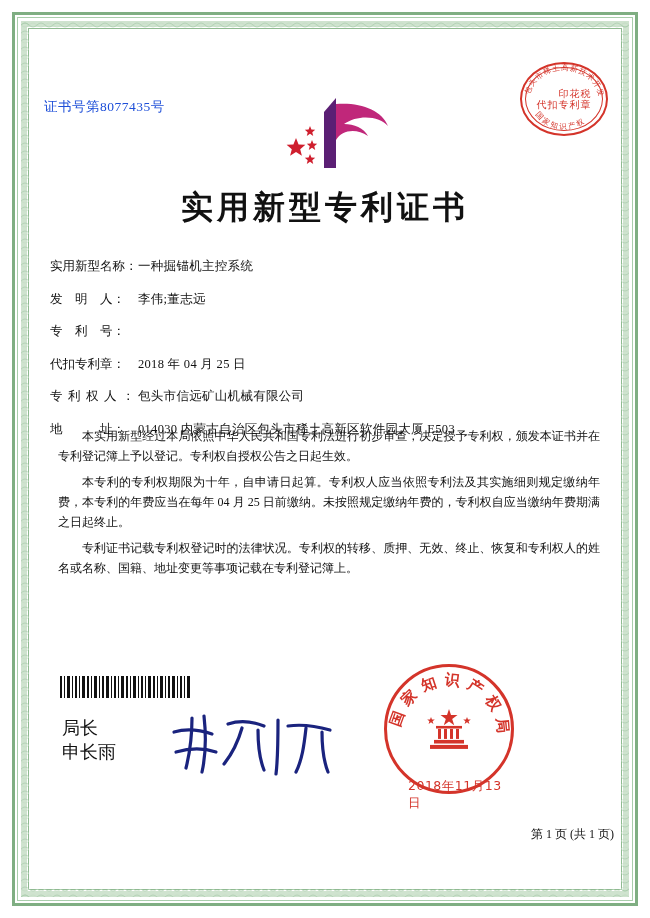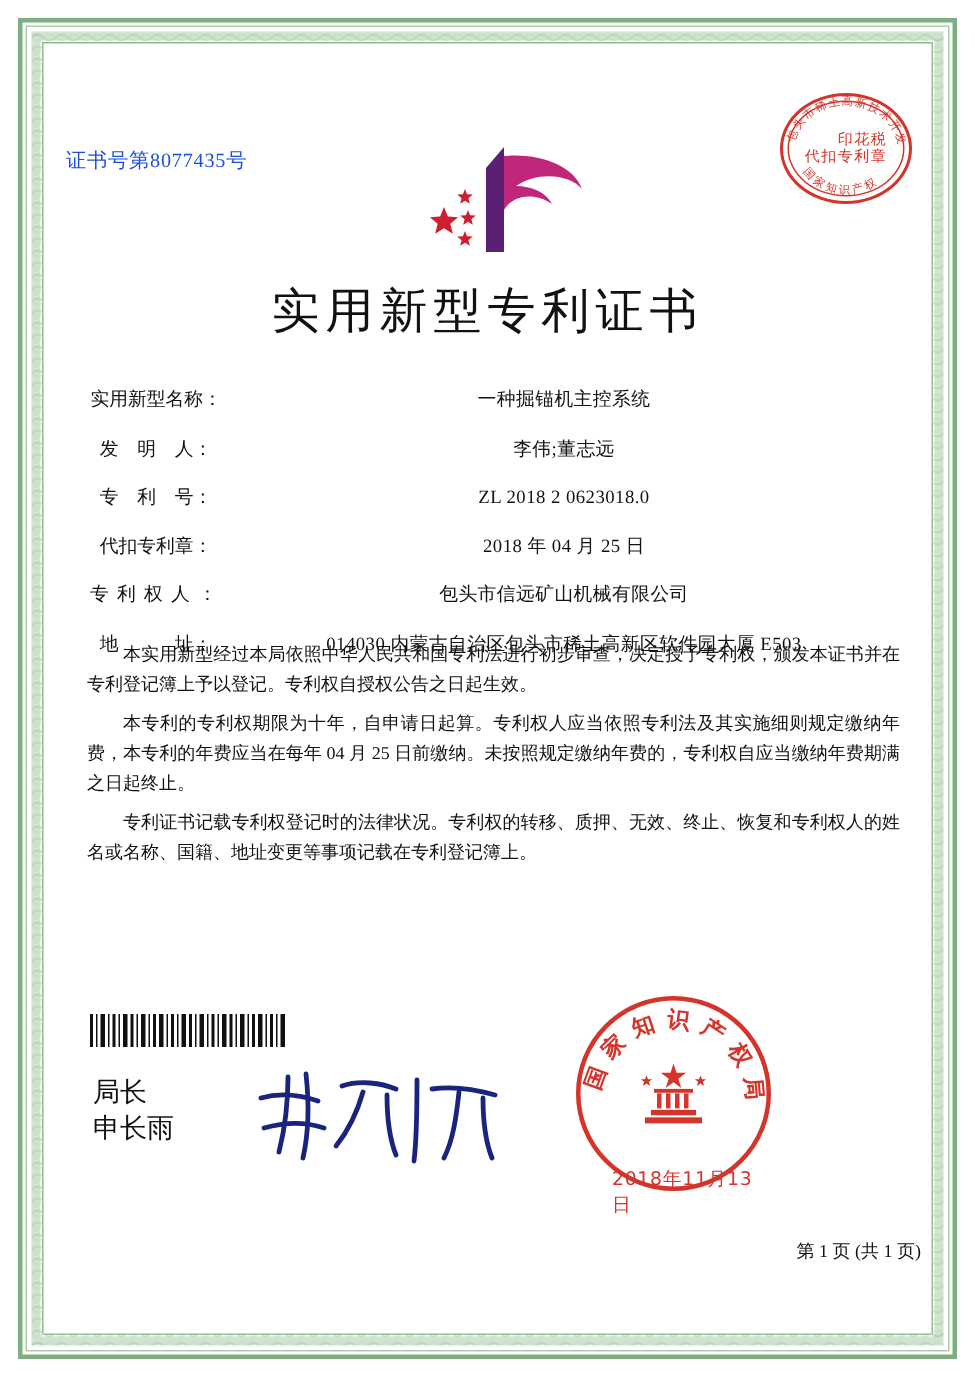--- a/index.html
+++ b/index.html
@@ -128,32 +128,31 @@
     letter-spacing: 0.5px;
   }
 
   .doc-title {
     position: absolute;
     left: 0;
     right: 0;
     top: 150px;
     text-align: center;
     font-size: 32px;
-    font-weight: normal;
+    font-weight: bold;
     letter-spacing: 4px;
     color: #111;
     font-family: "DejaVu Sans", "Liberation Sans", sans-serif;
   }
 
   .fields {
     position: absolute;
-    left: 24px;
+    left: 14px;
     right: 10px;
     top: 222px;
-    text-align: center;
   }
   .field-row {
     display: flex;
     align-items: baseline;
     margin-bottom: 15.5px;
     font-size: 12.5px;
     color: #111;
   }
   .field-label {
     width: 88px;
@@ -325,21 +324,20 @@
       <div class="field-row">
         <span class="field-label">实用新型名称：</span>
         <span class="field-value">一种掘锚机主控系统</span>
       </div>
       <div class="field-row">
         <span class="field-label">发　明　人：</span>
         <span class="field-value">李伟;董志远</span>
       </div>
       <div class="field-row">
         <span class="field-label">专　利　号：</span>
-        <span class="field-value">ZL 2018 2 0623018.0</span>
       </div>
       <div class="field-row">
         <span class="field-label">代扣专利章：</span>
         <span class="field-value">2018 年 04 月 25 日</span>
       </div>
       <div class="field-row">
         <span class="field-label spaced">专利权人：</span>
         <span class="field-value">包头市信远矿山机械有限公司</span>
       </div>
       <div class="field-row">

